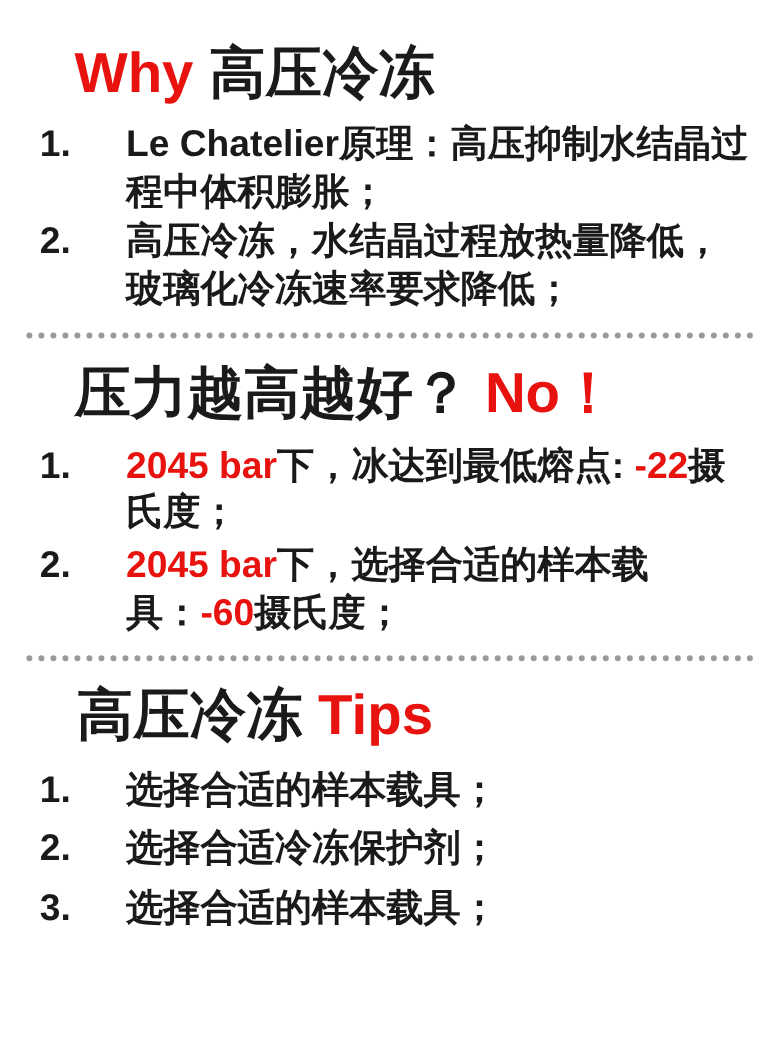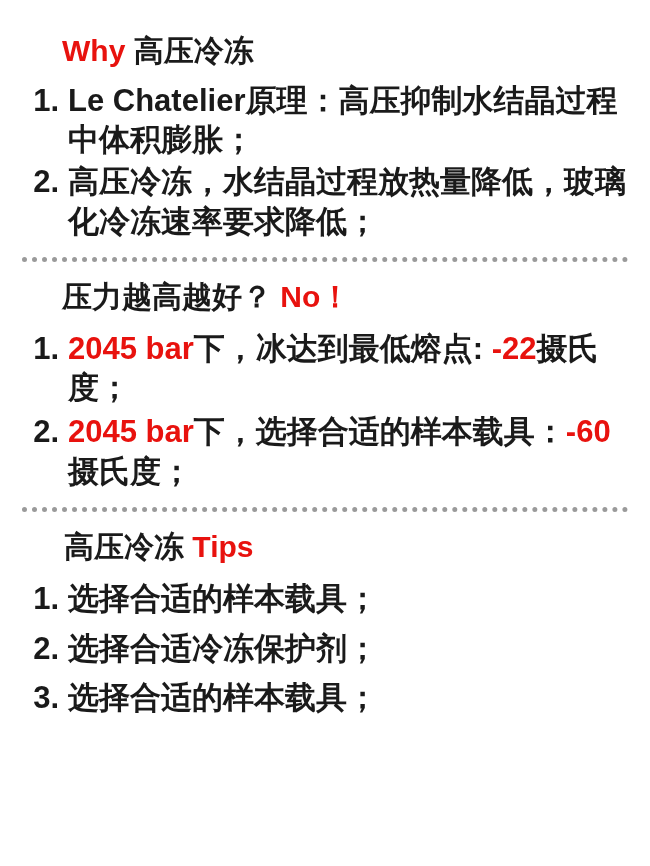--- a/index.html
+++ b/index.html
@@ -17,21 +17,21 @@
   .page {
     width: 650px;
     height: 866px;
     box-sizing: border-box;
     padding: 34px 22px 0 22px;
     position: relative;
   }
 
   
   .section-heading {
-    font-size: 30px;
+    font-size: 47px;
     line-height: 1.15;
     font-weight: bold;
     white-space: nowrap;
   }
   .heading-1 { padding-left: 40px; margin-bottom: 12px; }
   .heading-2 { padding-left: 40px; margin-bottom: 14px; }
   .heading-3 { padding-left: 42px; margin-bottom: 14px; }
 
   .hl-red {
     color: #e8120e;
@@ -59,20 +59,21 @@
   }
   .num {
     flex: 0 0 auto;
     width: 46px;
     text-align: right;
     padding-right: 9px;
     box-sizing: border-box;
   }
   .txt {
     flex: 1 1 auto;
+    margin-left: 37px;
   }
 
   
   .sep {
     height: 0;
     border-top: 5px dotted #9a9a9a;
     margin: 16px 0 18px 0;
   }
 
   .block-1 { margin-top: 0; }

